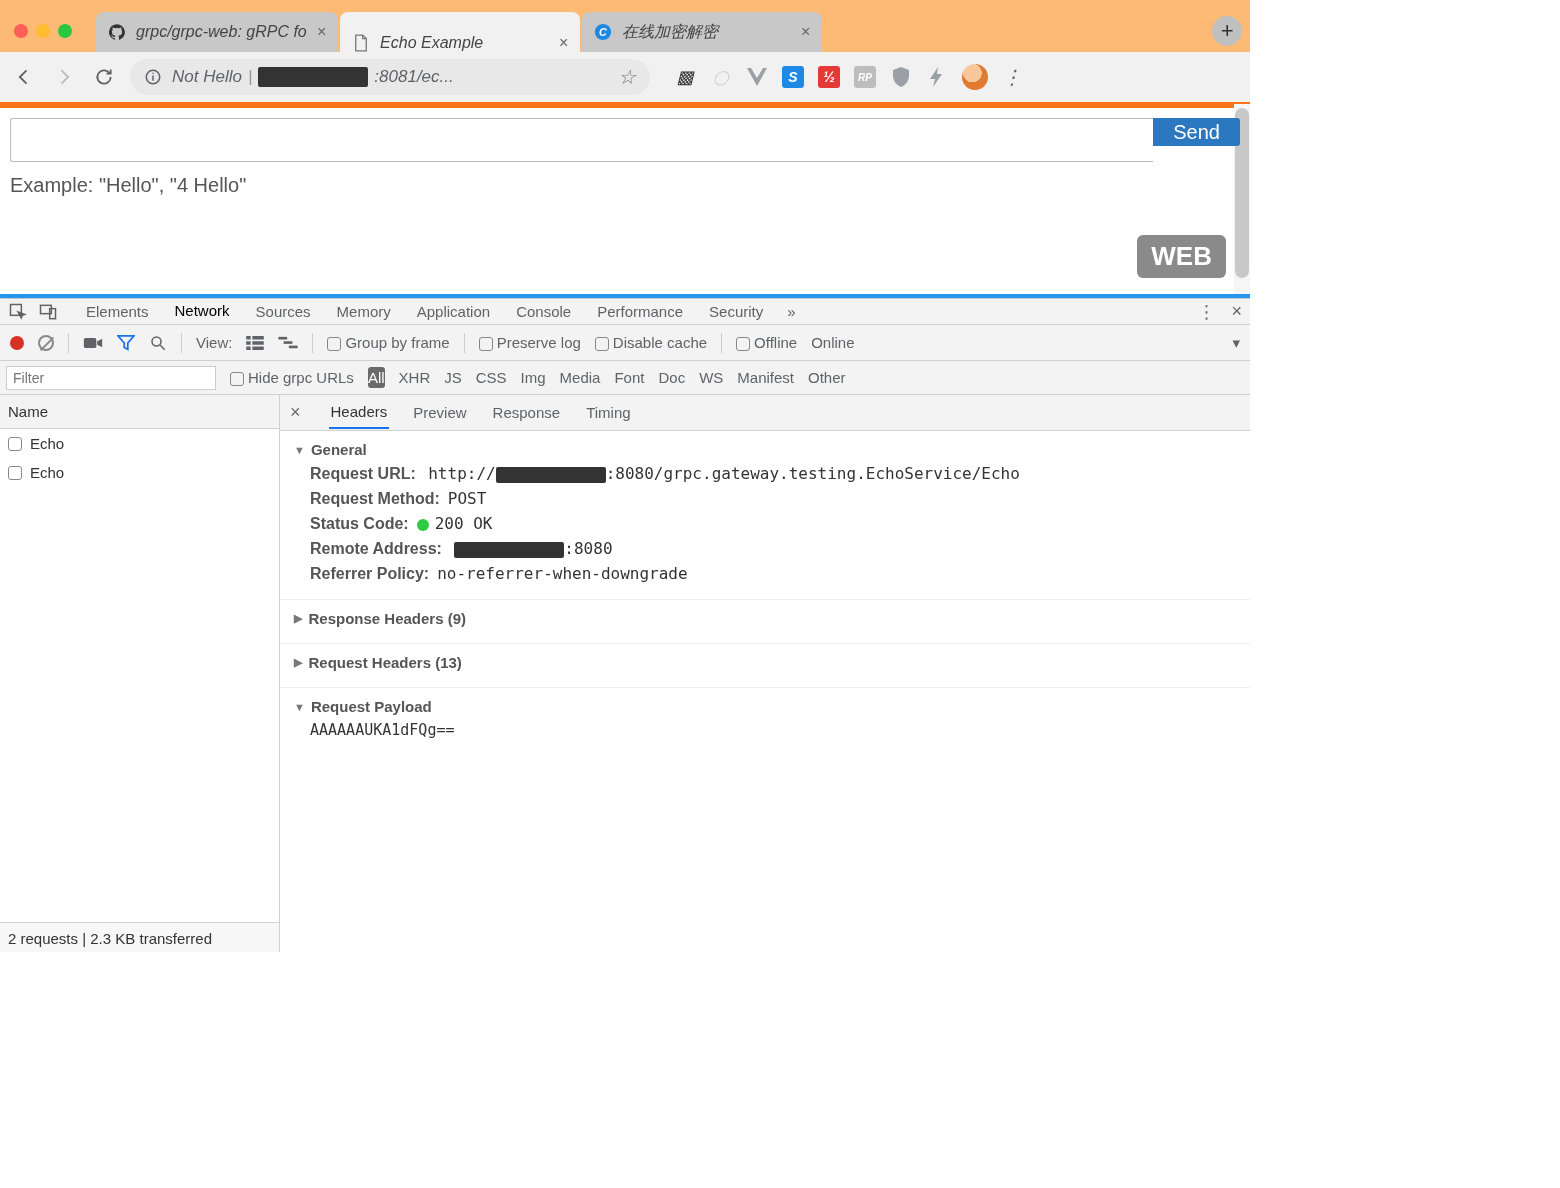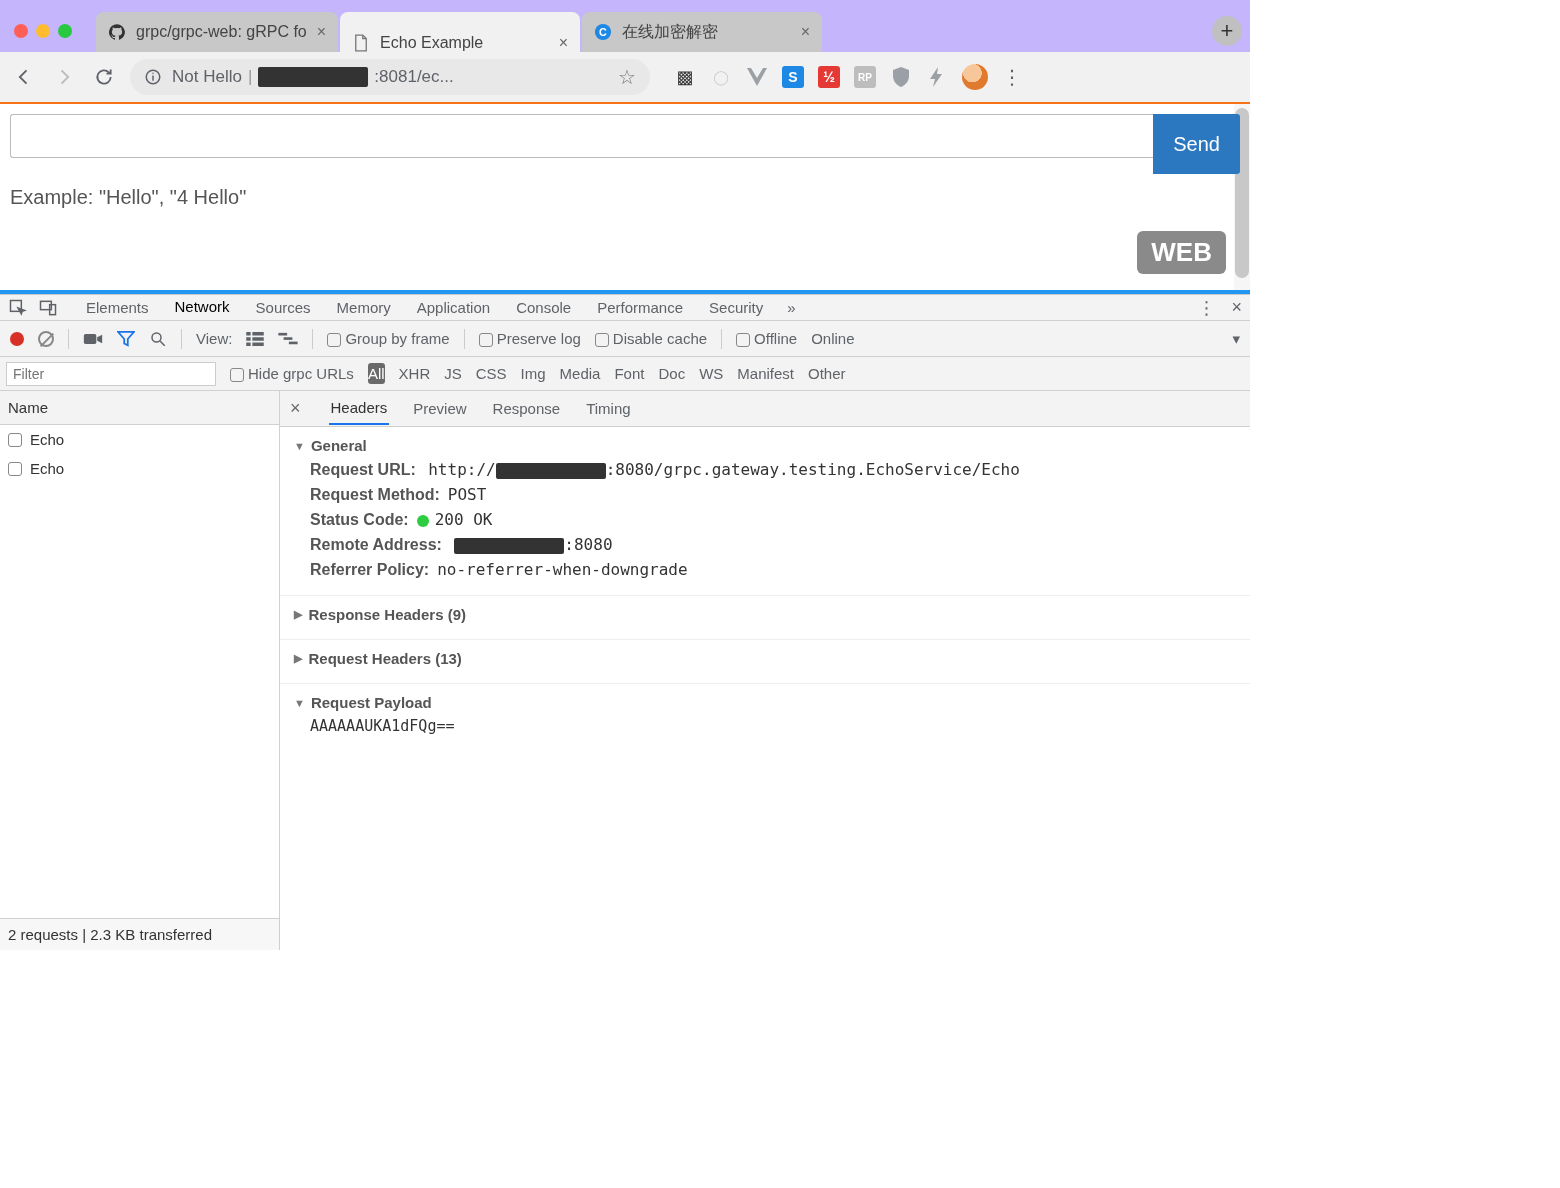--- a/index.html
+++ b/index.html
@@ -9,22 +9,23 @@
   color: #333;
   background: #fff;
   width: 1250px;
   height: 952px;
   overflow: hidden;
   position: relative;
 }
 
 
 .browser-chrome {
-  background: #c4b5fd;
-  border-bottom: 2px solid #f97316;
+  background: #fdba74;
+  border-bottom: 6px solid #f97316;
+  font-style: italic;
 }
 .tab-bar {
   display: flex;
   align-items: flex-end;
   height: 52px;
   padding: 6px 8px 0 14px;
   gap: 0;
 }
 .traffic-lights {
   display: flex;
@@ -102,21 +103,21 @@
 }
 .page-row { display:flex; gap:0; }
 .msg-input {
   flex:1; height: 44px;
   border: 1px solid #bbb; border-right: none;
   border-radius: 3px 0 0 3px;
   padding: 0 10px;
 }
 .send-btn {
   background:#2b78c0; color:#fff; border:none;
-  height:60px; padding: 0 20px; font-size: 20px;
+  height:28px; padding: 0 20px; font-size: 20px;
   border-radius: 0 3px 3px 0;
 }
 .example-text { margin-top: 12px; font-size: 20px; color:#555; }
 .web-badge {
   position:absolute; right: 24px; bottom: 16px;
   background:#8a8a8a; color:#fff; font-weight:700;
   font-size: 26px; padding: 6px 14px; border-radius: 6px;
 }
 .scroll-rail { position:absolute; right:0; top:104px; width:16px; height:190px; background:#f6f6f6; }
 .scroll-thumb { width:14px; height:170px; background:#c8c8c8; border-radius:7px; margin:4px auto; }

